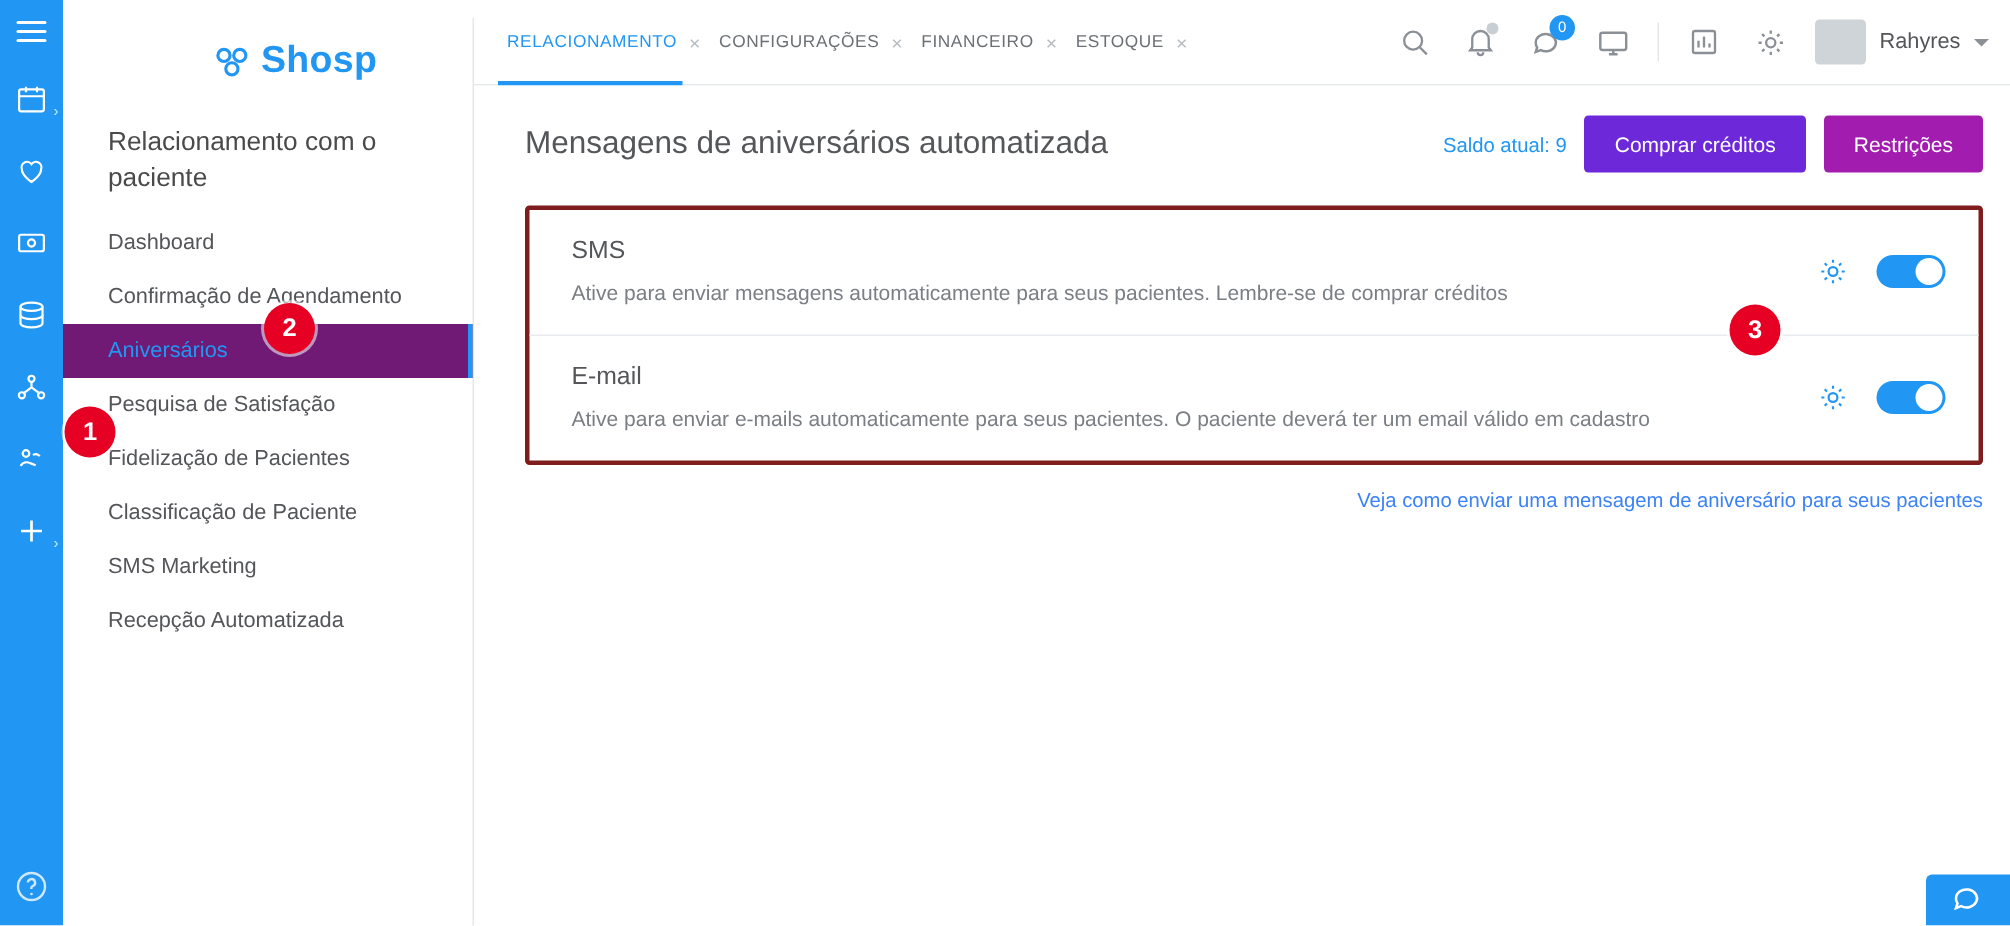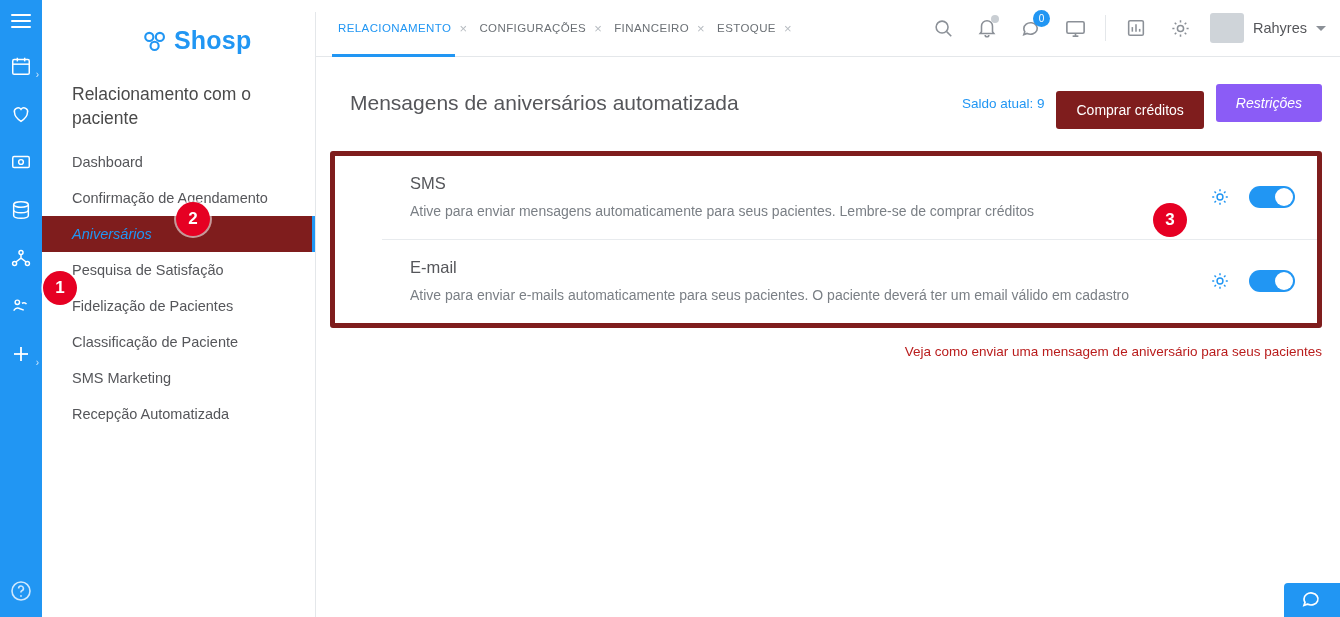--- a/index.html
+++ b/index.html
@@ -45,21 +45,21 @@
   }
   .logo-mark { width: 26px; height: 26px; margin-right: 6px; }
   .logo-text { font-size: 25px; color: #2196f3; font-weight: 700; letter-spacing: .2px; }
   .sidebar-title {
     padding: 14px 30px 4px 30px; font-size: 17.5px; color: #4a4a4a; line-height: 1.35;
   }
   .sidebar-menu { margin-top: 10px; }
   .menu-item {
     position: relative; padding: 10px 30px; font-size: 14.5px; color: #55565a; cursor: pointer;
   }
-  .menu-item.active { color: #2196f3; background: #7f1d1d; font-style: italic; }
+  .menu-item.active { color: #2196f3; background: #701a75; }
   .menu-item.active:after {
     content: ""; position: absolute; right: 0; top: 0; bottom: 0; width: 3px; background: #2196f3;
   }
 
   
   .topbar {
     position: absolute; left: 316px; top: 0; right: 0; height: 57px;
     background: #ffffff; border-bottom: 1px solid #e4e7ea;
     display: flex; align-items: center;
   }
@@ -98,43 +98,43 @@
   .page-head {
     display: flex; align-items: center; padding: 20px 18px 0 34px;
   }
   .page-title { font-size: 21px; color: #55565a; font-weight: 400; }
   .head-right { margin-left: auto; display: flex; align-items: center; gap: 12px; }
   .saldo { font-size: 13.5px; color: #2196f3; }
   .btn {
     border: none; border-radius: 3px; color: #fff; font-size: 14px; padding: 11px 20px; cursor: pointer;
     font-family: "Liberation Sans", sans-serif;
   }
-  .btn-green { background: #7f1d1d; margin-top: 14px; }
-  .btn-blue { background: #8b5cf6; font-style: italic; }
-
-  .cards { margin: 22px 18px 0 14px; border: 5px solid #7f1d1d; border-radius: 3px; padding-left: 47px; }
+  .btn-green { background: #6d28d9; }
+  .btn-blue { background: #a21caf; }
+
+  .cards { margin: 22px 18px 0 34px; border: 3px solid #7f1d1d; border-radius: 3px; }
   .card {
     position: relative; padding: 18px 22px 20px 28px; display: flex; align-items: center;
   }
   .card + .card { border-top: 1px solid #e8ebee; gap: 18px; }
   .card-text { max-width: 1000px; }
   .card-title { font-size: 16.5px; color: #55565a; margin-bottom: 10px; }
   .card-desc { font-size: 14px; color: #7a7f85; }
   .card-actions { margin-left: auto; display: flex; align-items: center; gap: 18px; }
 
   .toggle {
     width: 46px; height: 22px; border-radius: 11px; background: #2196f3; position: relative; cursor: pointer;
   }
   .toggle i {
     position: absolute; right: 2px; top: 2px; width: 18px; height: 18px; border-radius: 50%; background: #fff;
   }
   .gear-btn { color: #2196f3; cursor: pointer; display: flex; }
 
   .help-link {
-    text-align: right; padding: 16px 18px 0 0; font-size: 13.5px; color: #b91c1c; cursor: pointer;
+    text-align: right; padding: 16px 18px 0 0; font-size: 13.5px; color: #3b82f6; cursor: pointer;
   }
 
   
   .chat {
     position: absolute; right: 0; bottom: 0; width: 56px; height: 34px; background: #2196f3;
     border-radius: 4px 0 0 0; display: flex; align-items: center; justify-content: center;
     cursor: pointer;
   }
 
   

